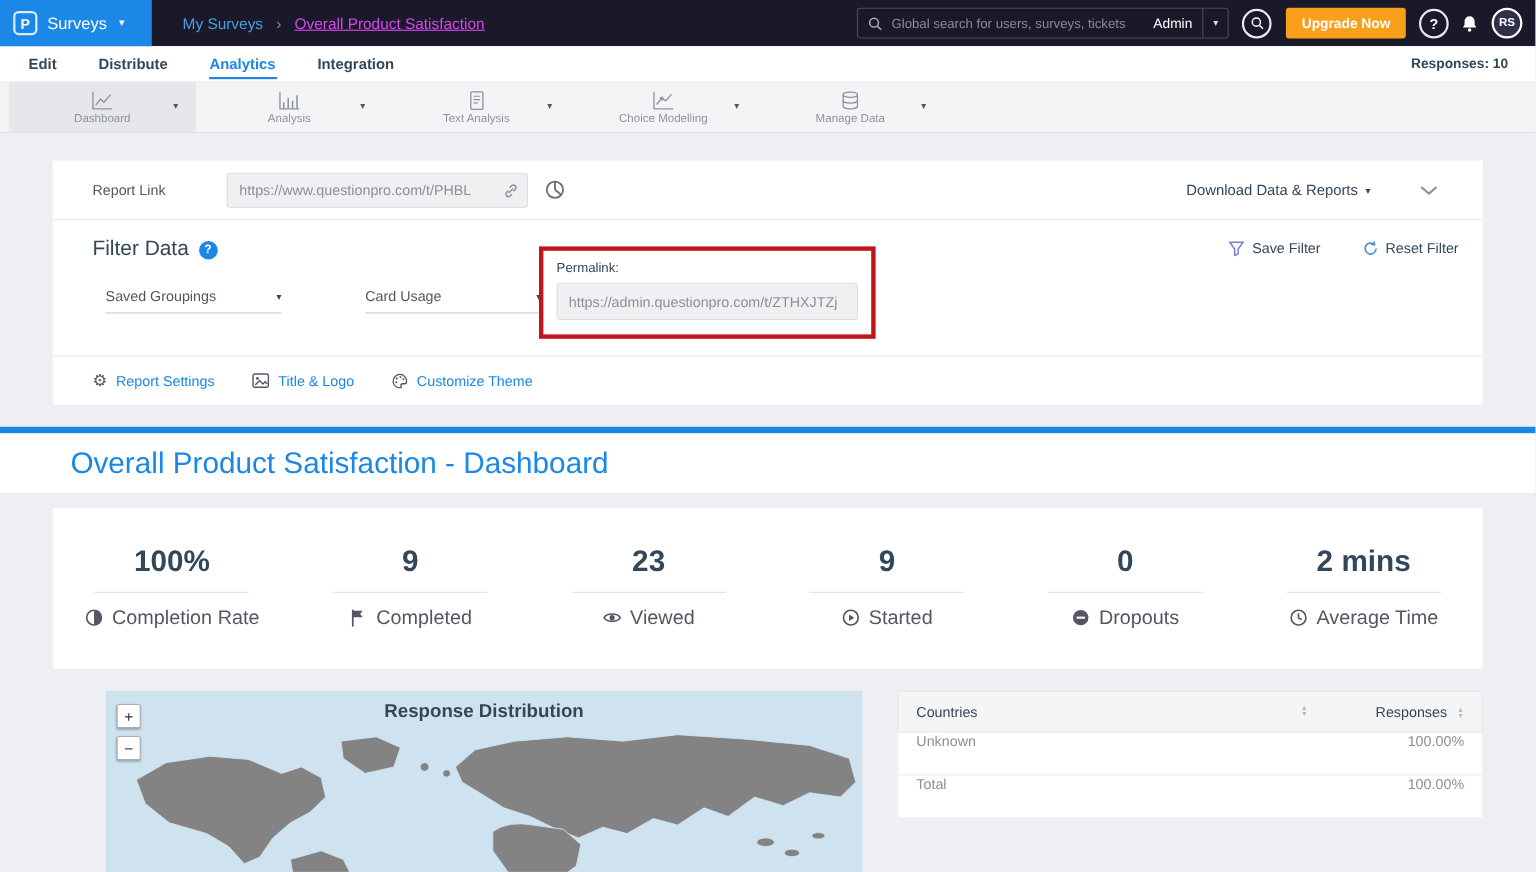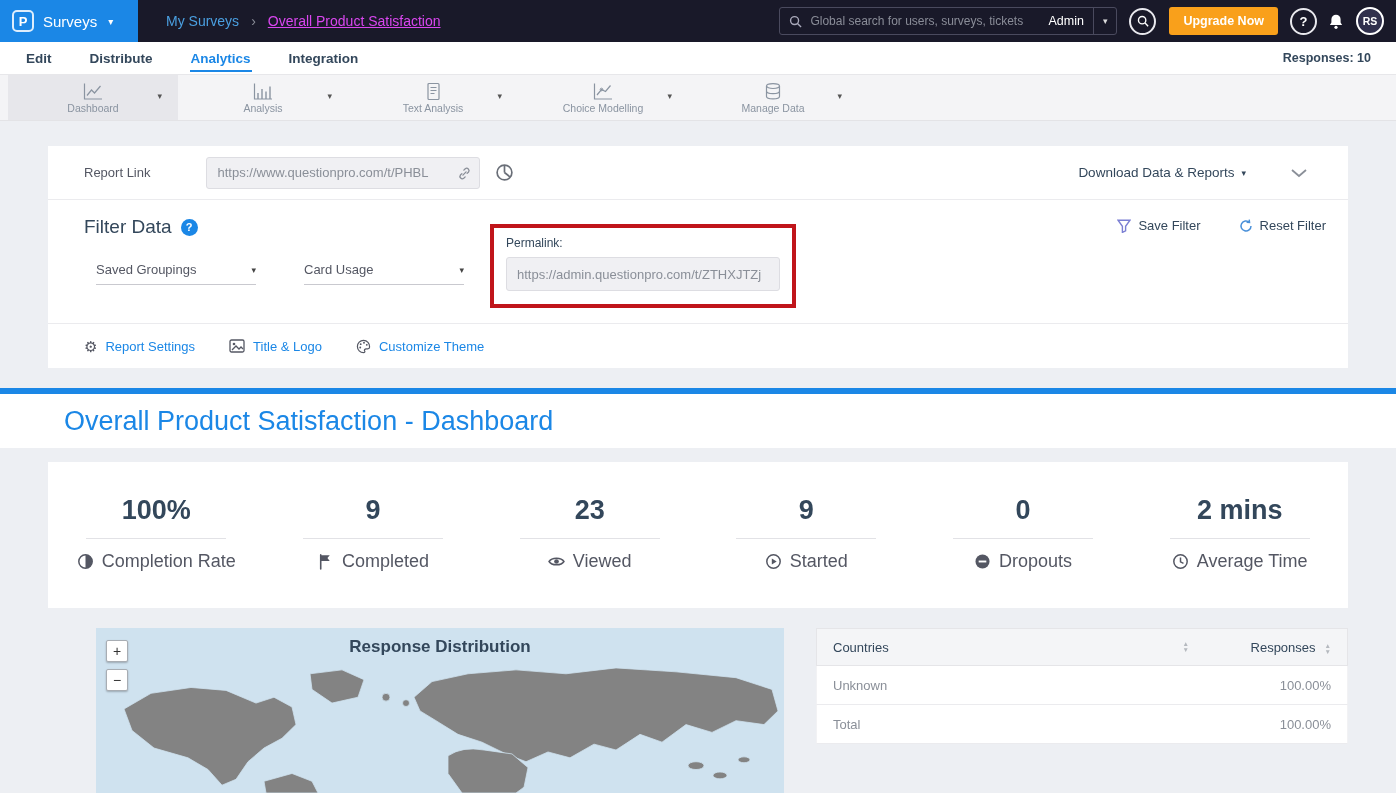--- a/index.html
+++ b/index.html
@@ -58,21 +58,21 @@
   .chart-icon { margin-left:15px; display:flex; cursor:pointer; }
   .download { margin-left:auto; font-size:13.5px; color:#33475b; cursor:pointer; display:flex; align-items:center; gap:7px; }
   .download .caret { font-size:9px; color:#33475b; }
   .collapse-chevron { margin-left:44px; margin-right:4px; cursor:pointer; display:flex; }
 
   .filter-section { position:relative; height:124px; border-bottom:1px solid #ebebee; }
   .filter-heading { position:absolute; left:36px; top:16px; font-size:19px; color:#33475b; display:flex; gap:9px; align-items:center; }
   .q-badge { width:17px; height:17px; border-radius:50%; background:#1b87e6; color:#fff; font-size:11px; font-weight:bold; display:flex; align-items:center; justify-content:center; cursor:pointer; }
   .filter-actions { position:absolute; right:22px; top:18px; display:flex; gap:38px; }
   .action { display:flex; align-items:center; gap:7px; font-size:13px; color:#33475b; cursor:pointer; }
-  .dropdowns { position:absolute; left:48px; top:62px; display:flex; gap:48px; }
+  .dropdowns { position:absolute; left:48px; top:62px; display:flex; gap:76px; }
   .select { width:160px; border-bottom:1px solid #c9c9cf; padding-bottom:7px; font-size:13px; color:#545763; display:flex; justify-content:space-between; align-items:center; cursor:pointer; }
   .select .caret { font-size:9px; color:#444; }
 
   .permalink-box { position:absolute; left:442px; top:24px; width:306px; border:4px solid #c0151a; background:#fff; padding:8px 12px 13px; }
   .permalink-label { font-size:12px; color:#33475b; margin-bottom:7px; }
   .permalink-input { height:34px; padding:0 10px; }
 
   .footer-links { height:44px; display:flex; align-items:center; padding:0 36px; gap:34px; }
   .flink { display:flex; align-items:center; gap:8px; font-size:13px; color:#1b87e6; cursor:pointer; }
   .ficon { display:flex; color:#545763; font-size:15px; line-height:1; }
@@ -96,21 +96,21 @@
   .zoom { position:absolute; left:10px; top:12px; display:flex; flex-direction:column; gap:7px; }
   .zoom-btn { width:22px; height:22px; background:#fff; border:1px solid #a8adb3; border-radius:2px; font-size:14px; color:#333; display:flex; align-items:center; justify-content:center; cursor:pointer; box-shadow:0 1px 2px rgba(0,0,0,.25); }
   .map-svg { position:absolute; left:0; top:36px; width:688px; height:129px; }
 
   .table-card { flex:1; }
   .t-header { display:flex; background:#f4f5f7; border:1px solid #e5e5e8; height:38px; align-items:center; padding:0 16px; font-size:13px; color:#33475b; }
   .t-h-left { flex:1; display:flex; justify-content:space-between; align-items:center; padding-right:26px; cursor:pointer; }
   .t-h-right { width:116px; display:flex; justify-content:flex-end; gap:9px; align-items:flex-end; cursor:pointer; }
   .sort { display:flex; flex-direction:column; }
   .sort span { font-size:6.5px; line-height:6px; color:#b5b9bf; }
-  .t-row { display:flex; background:#fff; height:39px; align-items:center; padding:0 16px; border-bottom:1px solid #ebebee; border-left:1px solid #f2f2f4; border-right:1px solid #f2f2f4; font-size:13px; color:#8a8f98; }
+  .t-row { display:flex; background:#fff; height:39px; align-items:flex-start; padding:0 16px; border-bottom:1px solid #ebebee; border-left:1px solid #f2f2f4; border-right:1px solid #f2f2f4; font-size:13px; color:#8a8f98; }
   .t-row .c { flex:1; }
   .t-row .r { width:116px; text-align:right; }
 
   svg { display:block; }
 </style>
 </head>
 <body>
 
 <div class="topbar">
   <div class="logo-block">

